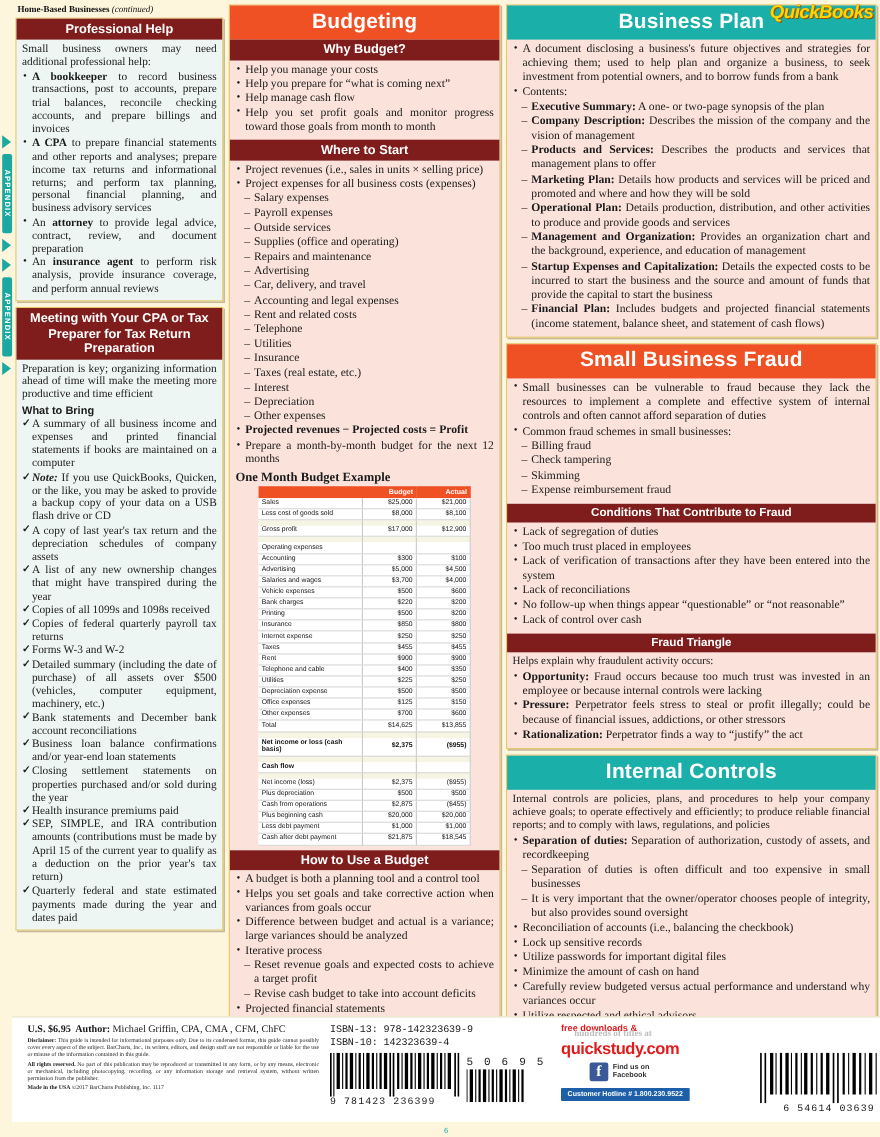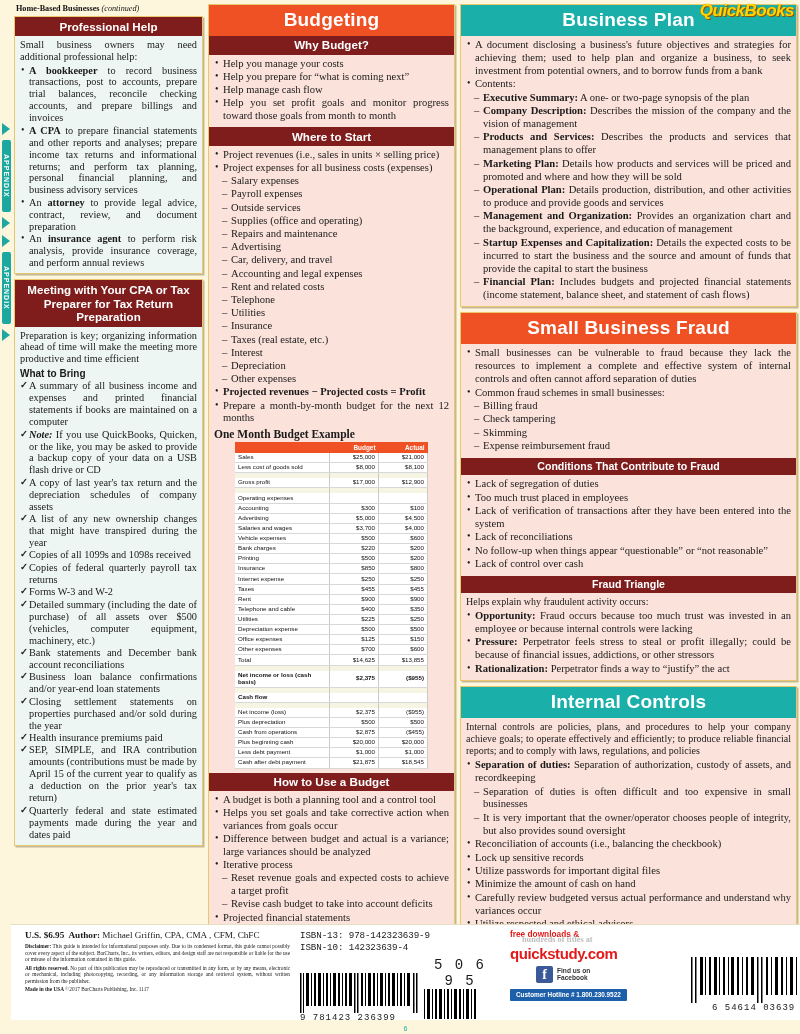--- a/index.html
+++ b/index.html
@@ -144,21 +144,21 @@
   .legal{width:265px;flex:0 0 265px;font-size:5.3px;line-height:1.23;text-align:justify;}
   .legal .big{font-size:9.2px;font-weight:bold;display:block;margin-bottom:2px;}
   .legal .big span.n{font-weight:normal;}
   .legal p{margin:0 0 2px 0;}
 
   .isbnblock{flex:0 0 196px;padding-left:10px;}
   .isbnline{font-family:"Liberation Mono",monospace;font-size:9.2px;line-height:1.32;letter-spacing:-.1px;}
   .barrow{display:flex;align-items:flex-end;gap:6px;margin-top:3px;}
   .bar{height:40px;display:block;}
   .barnum{font-family:"Liberation Mono",monospace;font-size:9px;letter-spacing:1px;margin-top:0px;}
-  .five{font-family:"Liberation Mono",monospace;font-size:14px;letter-spacing:2px;text-align:center;}
+  .five{font-family:"Liberation Mono",monospace;font-size:10px;letter-spacing:2px;text-align:center;}
 
   .promo{flex:0 0 175px;padding-left:14px;}
   .promo .l1{font-family:"Liberation Sans",sans-serif;font-size:8.3px;font-weight:bold;color:#e11b1b;line-height:1.02;}
   .promo .l2{font-family:Liberation Serif, serif;font-size:8.3px;font-weight:bold;color:#bdbdbd;margin-left:12px;margin-top:-2px;line-height:1.02;}
   .promo .qs{font-family:"Liberation Sans",sans-serif;font-size:15px;font-weight:bold;color:#e11b1b;letter-spacing:-.4px;margin-top:0px;}
   .fb{display:flex;align-items:center;gap:4px;margin:4px 0 0 26px;}
   .fbicon{width:17px;height:17px;background:#3b5998;color:#fff;font-family:"Liberation Serif",serif;font-weight:bold;font-size:14px;text-align:center;line-height:17px;border-radius:2px;}
   .fbtxt{font-family:"Liberation Sans",sans-serif;font-size:6.6px;font-weight:bold;color:#333;line-height:1.12;}
   .hotline{background:#1d5fa8;color:#fff;font-family:"Liberation Sans",sans-serif;font-size:6.4px;font-weight:bold;padding:2.5px 6px;margin-top:6px;display:inline-block;border-radius:1px;}
 

